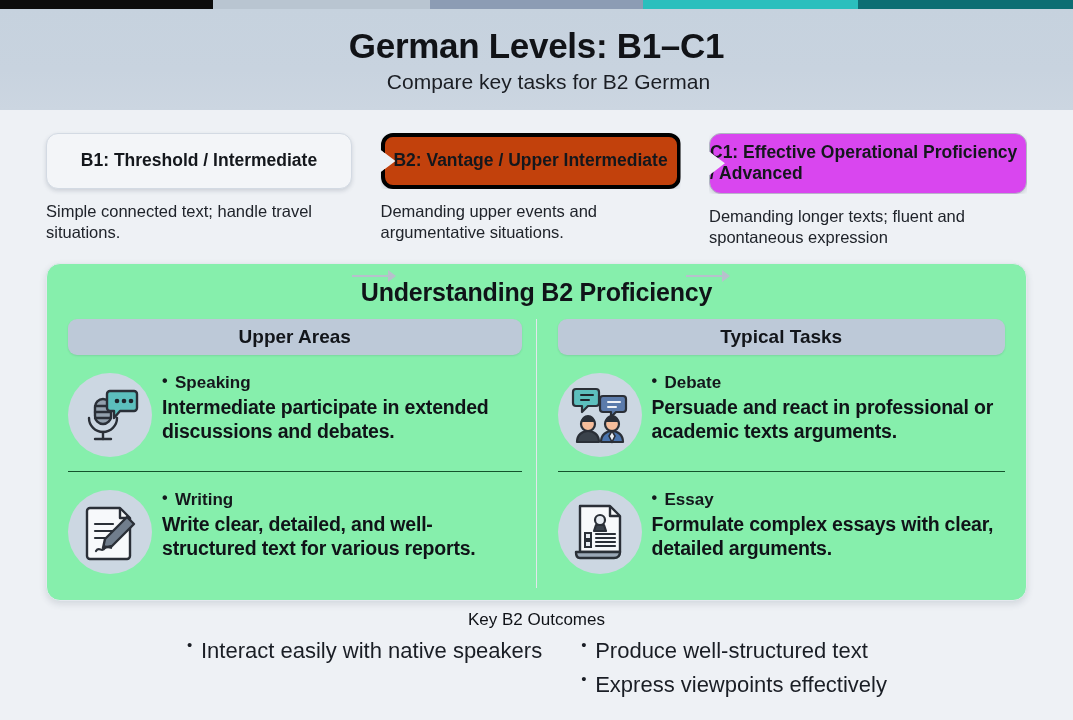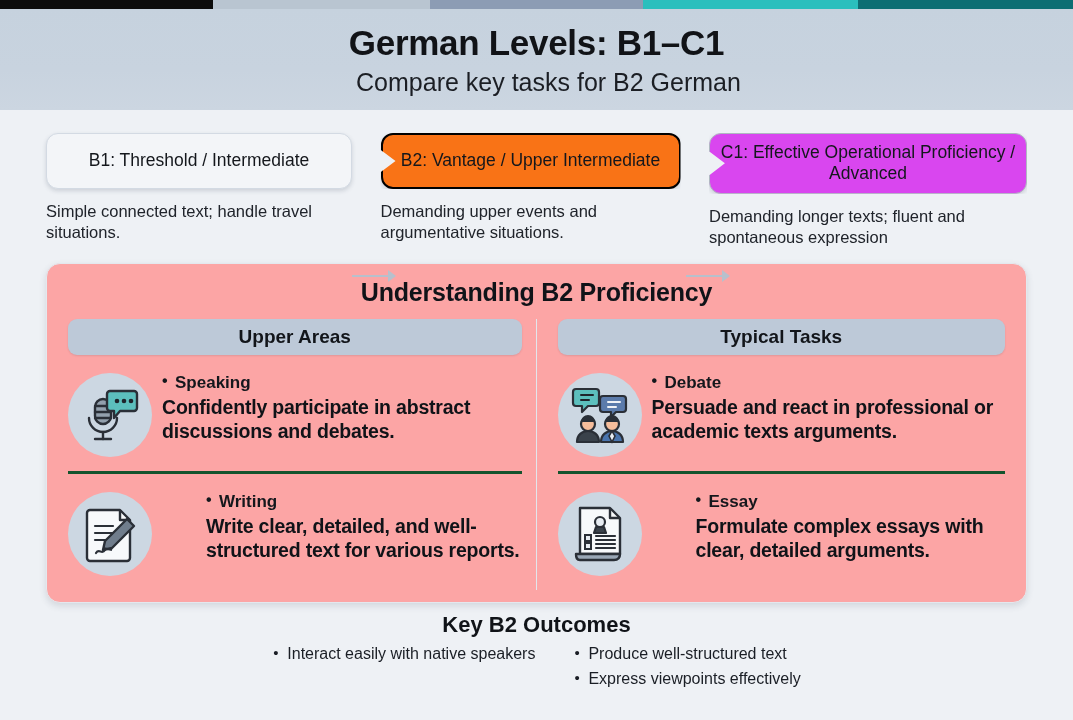--- a/index.html
+++ b/index.html
@@ -23,47 +23,47 @@
     background: linear-gradient(180deg, #c6d2de 0%, #c8d3df 60%, #ccd6e1 100%);
     display: flex; flex-direction: column;
     align-items: center; justify-content: center;
     padding-top: 2px;
   }
   .header-title {
     font-size: 35px; font-weight: 800; color: #111317;
     letter-spacing: -0.3px; line-height: 1.1;
   }
   .header-sub {
-    font-size: 25px; color: #1b1e24; margin-top: 5px; font-weight: 400; margin-left: 24px;
+    font-size: 21px; color: #1b1e24; margin-top: 5px; font-weight: 400; margin-left: 24px;
   }
 
   
   .levels {
     position: relative;
     display: flex; justify-content: space-between;
     padding: 23px 46px 0 46px;
   }
   .level-col { width: 306px; position: relative; }
   .level-col.mid { width: 300px; }
   .level-col.last { width: 318px; }
 
   .level-card {
     border-radius: 12px;
     min-height: 56px;
     display: flex; align-items: center; justify-content: center;
-    text-align: center;
+    text-align: left;
     padding: 8px 0;
-    font-size: 17.5px; font-weight: 400; line-height: 1.22;
+    font-size: 17.5px; font-weight: 700; line-height: 1.22;
     color: #14171c;
     box-shadow: 0 2px 4px rgba(40,55,75,.17);
     position: relative;
   }
   .level-card.b1 { background: #f3f5f8; border: 1px solid #d3dae3; }
   .level-card.b2 {
-    background: #f97316; border: 2px solid #000000;
+    background: #c2410c; border: 4px solid #000000;
     clip-path: polygon(0 0, 100% 0, 100% 100%, 0 100%, 0 70%, 5% 50%, 0 30%);
   }
   .level-card.c1 {
     background: #d946ef; border: 1px solid #afb8c1;
     clip-path: polygon(0 0, 100% 0, 100% 100%, 0 100%, 0 70%, 5% 50%, 0 30%);
   }
   .level-desc {
     margin-top: 12px; text-align: left;
     font-size: 16.5px; line-height: 1.3; color: #20242b;
   }
@@ -78,21 +78,21 @@
     border-left: 8px solid #b7c0cc;
   }
   #conn1 { left: 352px; width: 44px; }
   #conn1 .conn-line { width: 38px; }
   #conn2 { left: 686px; width: 44px; }
   #conn2 .conn-line { width: 38px; }
 
   
   .panel {
     margin: 14px 46px 0 46px;
-    background: #fca5a5;
+    background: #86efac;
     border-radius: 14px;
     border: 1px solid #e4e8ee;
     box-shadow: 0 3px 7px rgba(40,55,75,.14);
     padding: 14px 17px 12px 17px;
   }
   .panel-title {
     text-align: center; font-size: 25px; font-weight: 800;
     color: #101318; letter-spacing: -0.2px; margin-bottom: 12px;
   }
   .columns { display: flex; }
@@ -106,21 +106,21 @@
     height: 36px;
     display: flex; align-items: center; justify-content: center;
     font-size: 19px; font-weight: 800; color: #12151a;
     box-shadow: 0 1px 2px rgba(40,55,75,.13);
   }
 
   .item {
     display: flex; align-items: flex-start;
     padding: 16px 0 14px 0;
   }
-  .item + .item { border-top: 3px solid #14532d; gap: 44px; }
+  .item + .item { border-top: 1px solid #14532d; }
 
   .icon-circle {
     width: 84px; height: 84px; min-width: 84px;
     border-radius: 50%;
     background: #ccd7e2;
     display: flex; align-items: center; justify-content: center;
     margin-right: 10px; margin-top: 2px;
   }
   .item-text { padding-top: 2px; }
   .item-label {
@@ -132,27 +132,27 @@
     font-size: 16px; color: #14171c;
   }
   .item-desc {
     font-size: 19.5px; font-weight: 800; line-height: 1.26;
     color: #101318; letter-spacing: -0.2px;
   }
 
   
   .outcomes { margin-top: 9px; padding: 0 46px; }
   .outcomes-title {
-    text-align: center; font-size: 22px; font-weight: 700;
+    text-align: center; font-size: 17px; font-weight: 400;
     color: #101318; margin-bottom: 5px;
   }
   .outcome-cols { display: flex; justify-content: center; gap: 38px; }
   .outcome-col { display: flex; flex-direction: column; gap: 3px; }
   .outcome-item {
-    font-size: 16px; color: #1a1e25; line-height: 1.42;
+    font-size: 22px; color: #1a1e25; line-height: 1.42;
     position: relative; padding-left: 15px;
   }
   .outcome-item::before {
     content: "\2022"; position: absolute; left: 1px; top: -1px; font-size: 15px;
   }
 </style>
 </head>
 <body>
 
 <div class="stripe">
@@ -224,21 +224,21 @@
               <line x1="18" y1="57" x2="34" y2="57"></line>
             </g>
             <path d="M33 9h24a3 3 0 0 1 3 3v14a3 3 0 0 1-3 3H43l-6 7v-7h-4a3 3 0 0 1-3-3V12a3 3 0 0 1 3-3z" fill="#5cbfbd" stroke="#2a2f37" stroke-width="2.4" stroke-linejoin="round"></path>
             <circle cx="40" cy="19" r="2.3" fill="#1f252c"></circle>
             <circle cx="47" cy="19" r="2.3" fill="#1f252c"></circle>
             <circle cx="54" cy="19" r="2.3" fill="#1f252c"></circle>
           </svg>
         </div>
         <div class="item-text">
           <div class="item-label">Speaking</div>
-          <div class="item-desc">Confidently participate in abstract discussions and debates.</div>
+          <div class="item-desc">Intermediate participate in extended discussions and debates.</div>
         </div>
       </div>
 
       <div class="item">
         <div class="icon-circle">
           <svg width="66" height="66" viewBox="0 0 66 66">
             <path d="M13 9h30l10 10v38a3 3 0 0 1-3 3H13a3 3 0 0 1-3-3V12a3 3 0 0 1 3-3z" fill="#f7f9fb" stroke="#2a2f37" stroke-width="2.4" stroke-linejoin="round"></path>
             <path d="M43 9v10h10" fill="none" stroke="#2a2f37" stroke-width="2.4" stroke-linejoin="round"></path>
             <g stroke="#2a2f37" stroke-width="2.2" stroke-linecap="round">
               <line x1="18" y1="25" x2="36" y2="25"></line>

